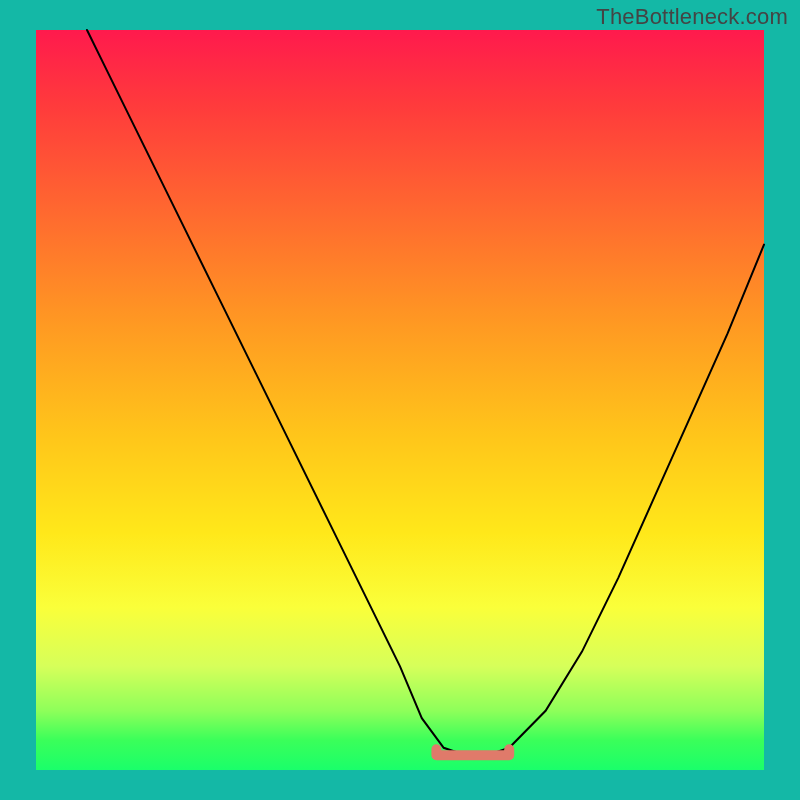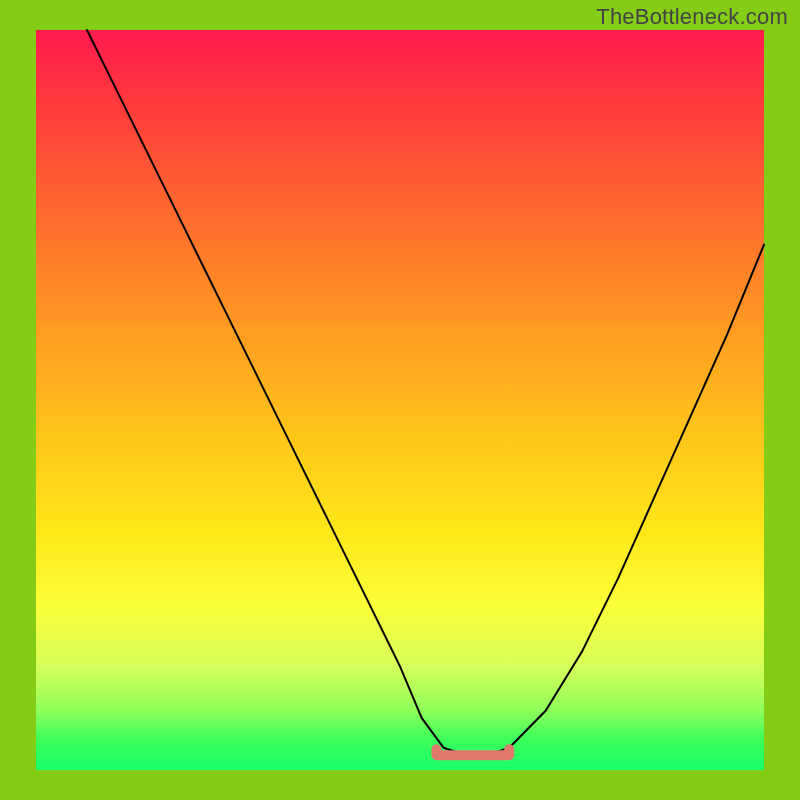--- a/index.html
+++ b/index.html
@@ -8,21 +8,21 @@
     width: 800px;
     height: 800px;
     background: #000;
     overflow: hidden;
     font-family: Arial, Helvetica, sans-serif;
   }
   .frame {
     position: relative;
     width: 800px;
     height: 800px;
-    background: #84cc16;
+    background: #14b8a6;
   }
   .watermark {
     position: absolute;
     top: 4px;
     right: 12px;
     font-size: 22px;
     color: #444;
     font-weight: 500;
     letter-spacing: 0.2px;
     z-index: 10;

